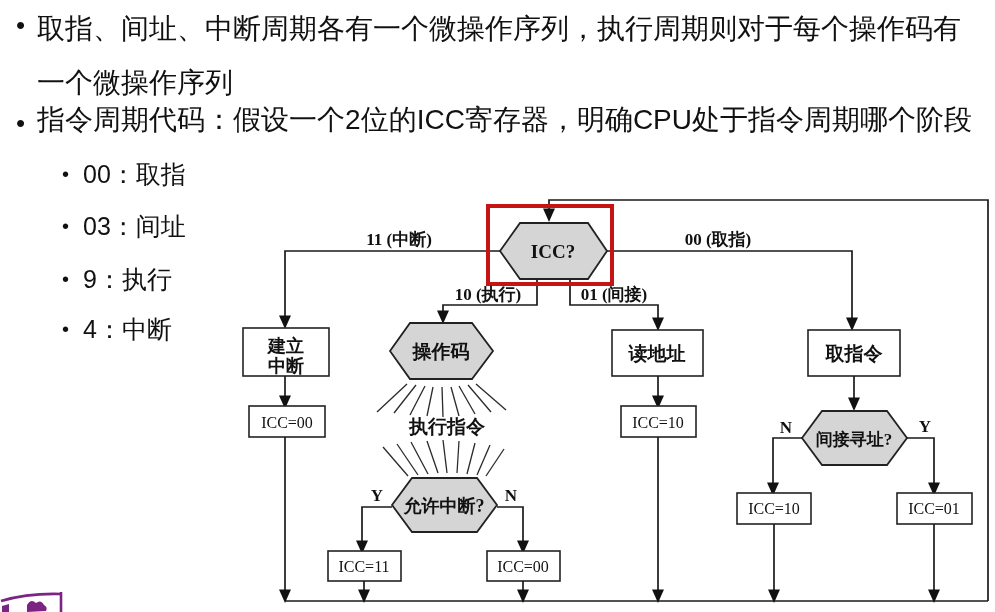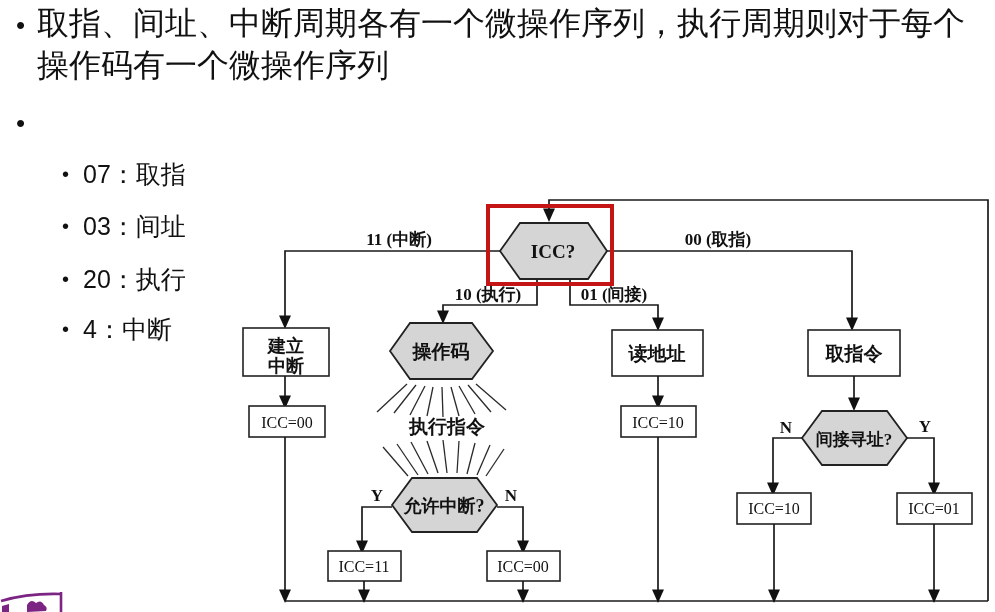--- a/index.html
+++ b/index.html
@@ -1,21 +1,21 @@
 <!DOCTYPE html>
 <html><head>
 <meta charset="utf-8">
 <style>
   html,body{margin:0;padding:0;background:#ffffff;}
   .slide{position:relative;width:995px;height:612px;background:#ffffff;overflow:hidden;
          font-family:"Liberation Sans","DejaVu Sans",sans-serif;color:#111;}
   .bullet-row{position:absolute;display:flex;align-items:flex-start;}
   .dot{flex:0 0 auto;font-size:26px;line-height:46px;margin-right:12px;}
   .b1{top:2px;left:16px;width:968px;}
-  .b1 .btxt{font-size:32px;line-height:42px;letter-spacing:0px;}
+  .b1 .btxt{font-size:28px;line-height:54px;letter-spacing:0px;}
   .b2{top:100px;left:16px;width:968px;}
   .b2 .btxt{font-size:28px;line-height:40px;}
   .sub{position:absolute;left:62px;display:flex;align-items:center;}
   .sub .sdot{font-size:20px;margin-right:14px;}
   .sub .stxt{font-size:25px;}
   svg{position:absolute;left:0;top:0;}
   .ln{stroke:#1a1a1a;stroke-width:1.7;fill:none;}
   .fan{stroke:#2a2a2a;stroke-width:1.3;fill:none;}
   .boxr{fill:#ffffff;stroke:#222222;stroke-width:1.6;}
   .hex{fill:#d5d5d5;stroke:#222222;stroke-width:1.8;}
@@ -27,33 +27,34 @@
 <body>
 
 <div class="slide">
 
   <div class="bullet-row b1">
     <span class="dot">•</span>
     <span class="btxt">取指、间址、中断周期各有一个微操作序列，执行周期则对于每个操作码有一个微操作序列</span>
   </div>
   <div class="bullet-row b2">
     <span class="dot">•</span>
+    <span class="btxt">指令周期代码：假设一个2位的ICC寄存器，明确CPU处于指令周期哪个阶段</span>
   </div>
 
   <div class="sub" style="top:158px;">
     <span class="sdot">•</span>
-    <span class="stxt">07：取指</span>
+    <span class="stxt">00：取指</span>
   </div>
   <div class="sub" style="top:210px;">
     <span class="sdot">•</span>
     <span class="stxt">03：间址</span>
   </div>
   <div class="sub" style="top:263px;">
     <span class="sdot">•</span>
-    <span class="stxt">20：执行</span>
+    <span class="stxt">9：执行</span>
   </div>
   <div class="sub" style="top:313px;">
     <span class="sdot">•</span>
     <span class="stxt">4：中断</span>
   </div>
 
   <svg width="995" height="612" viewBox="0 0 995 612">
     <defs>
       <marker id="ah" markerWidth="9" markerHeight="9" refX="1.5" refY="3.5" orient="auto">
         <path d="M0,0 L8,3.5 L0,7 z" fill="#111"></path>

